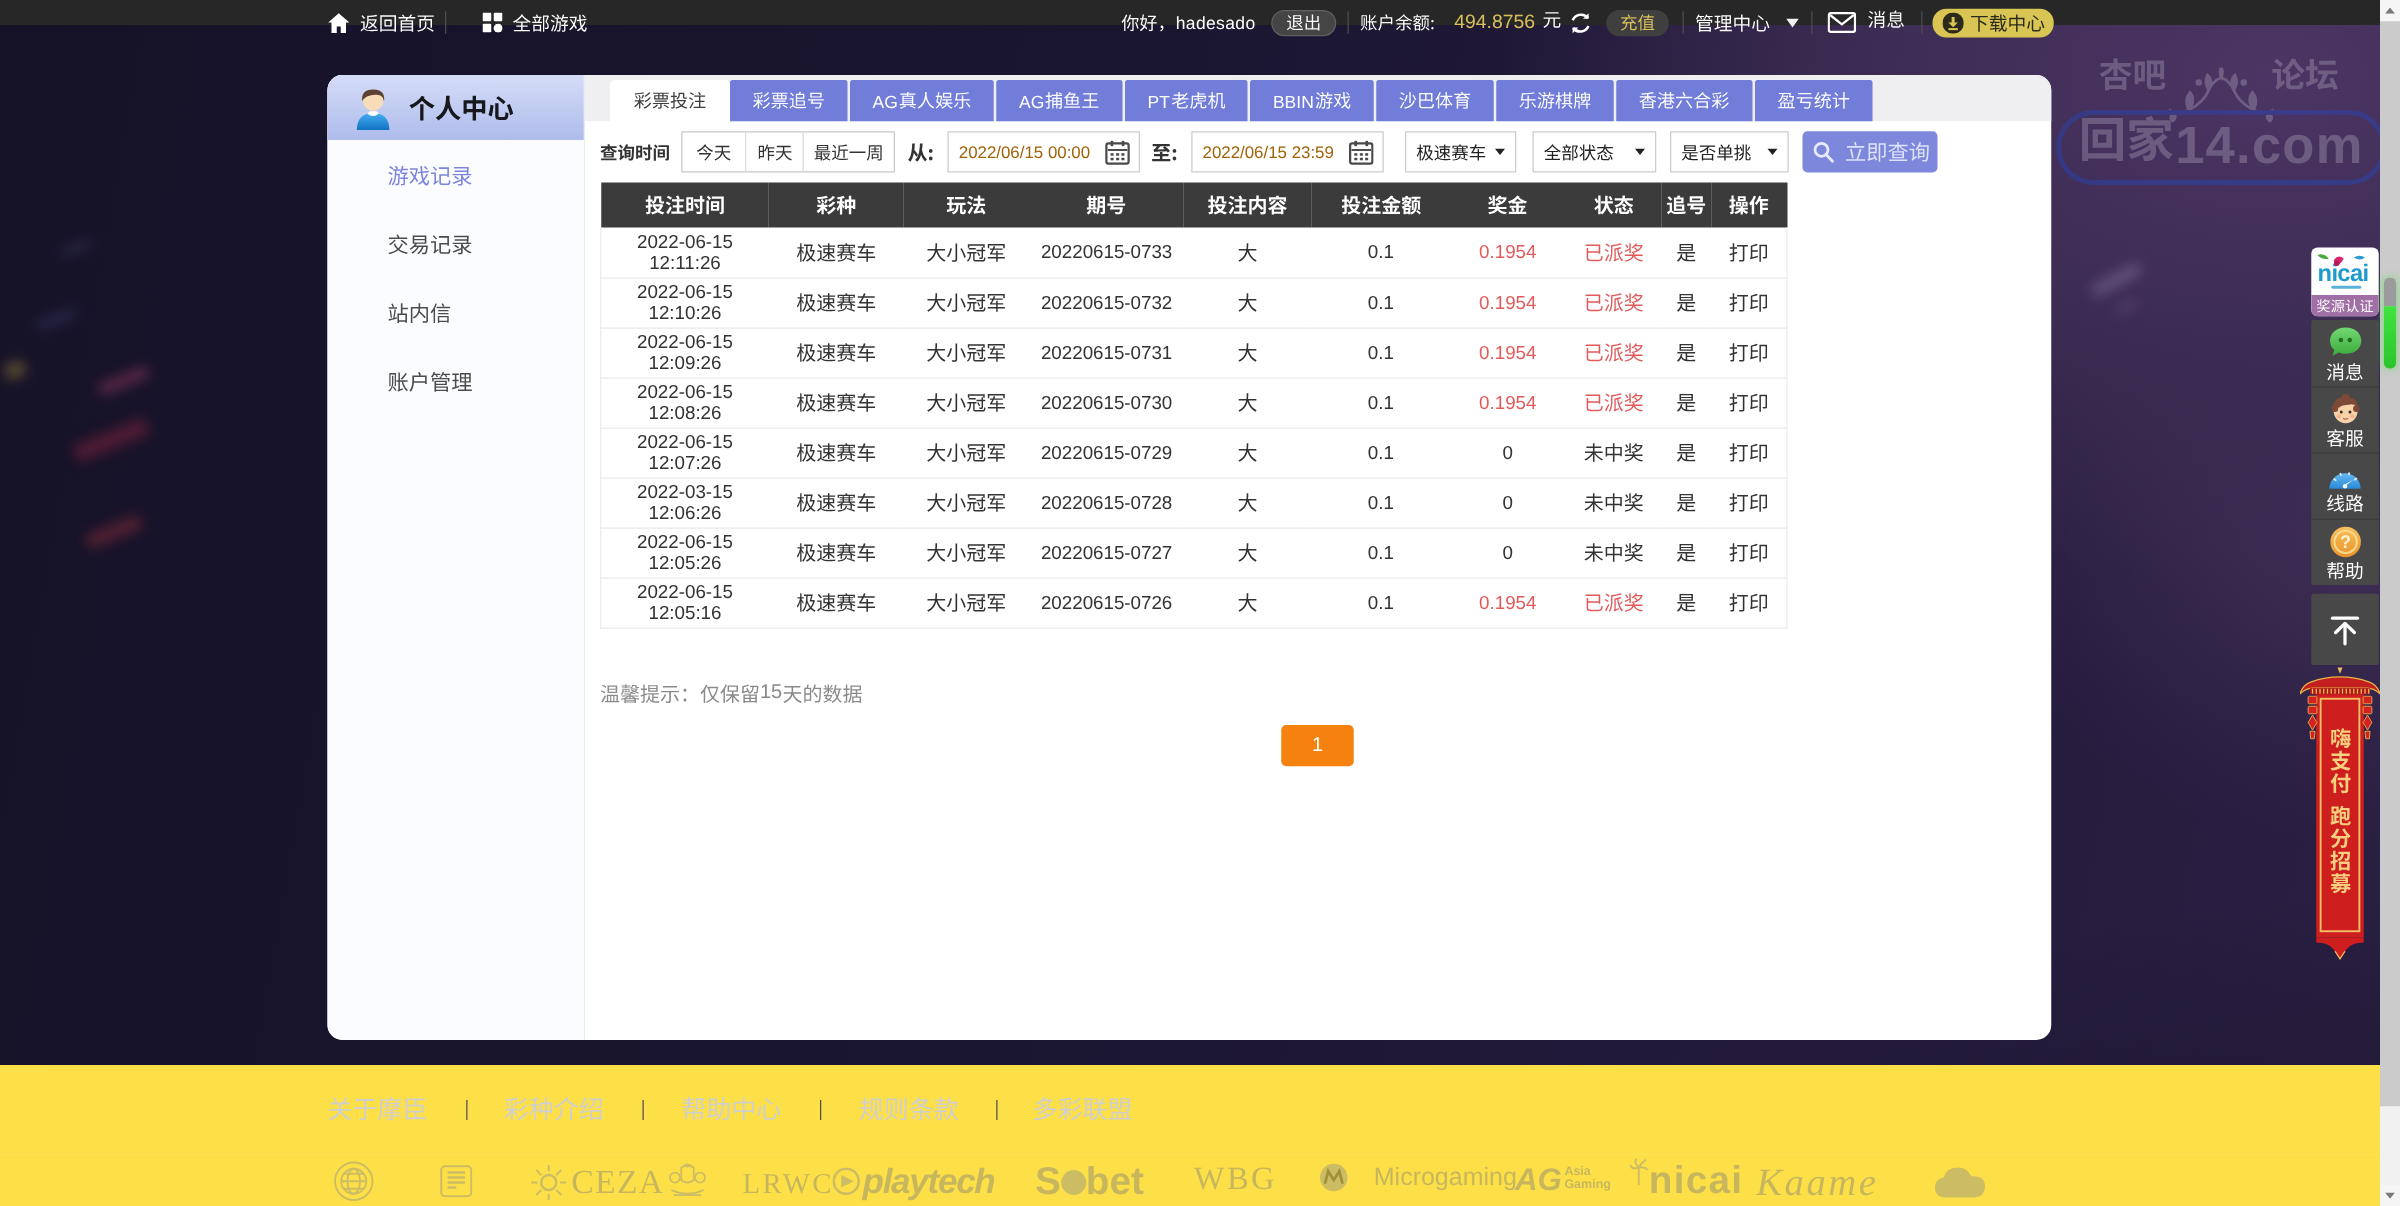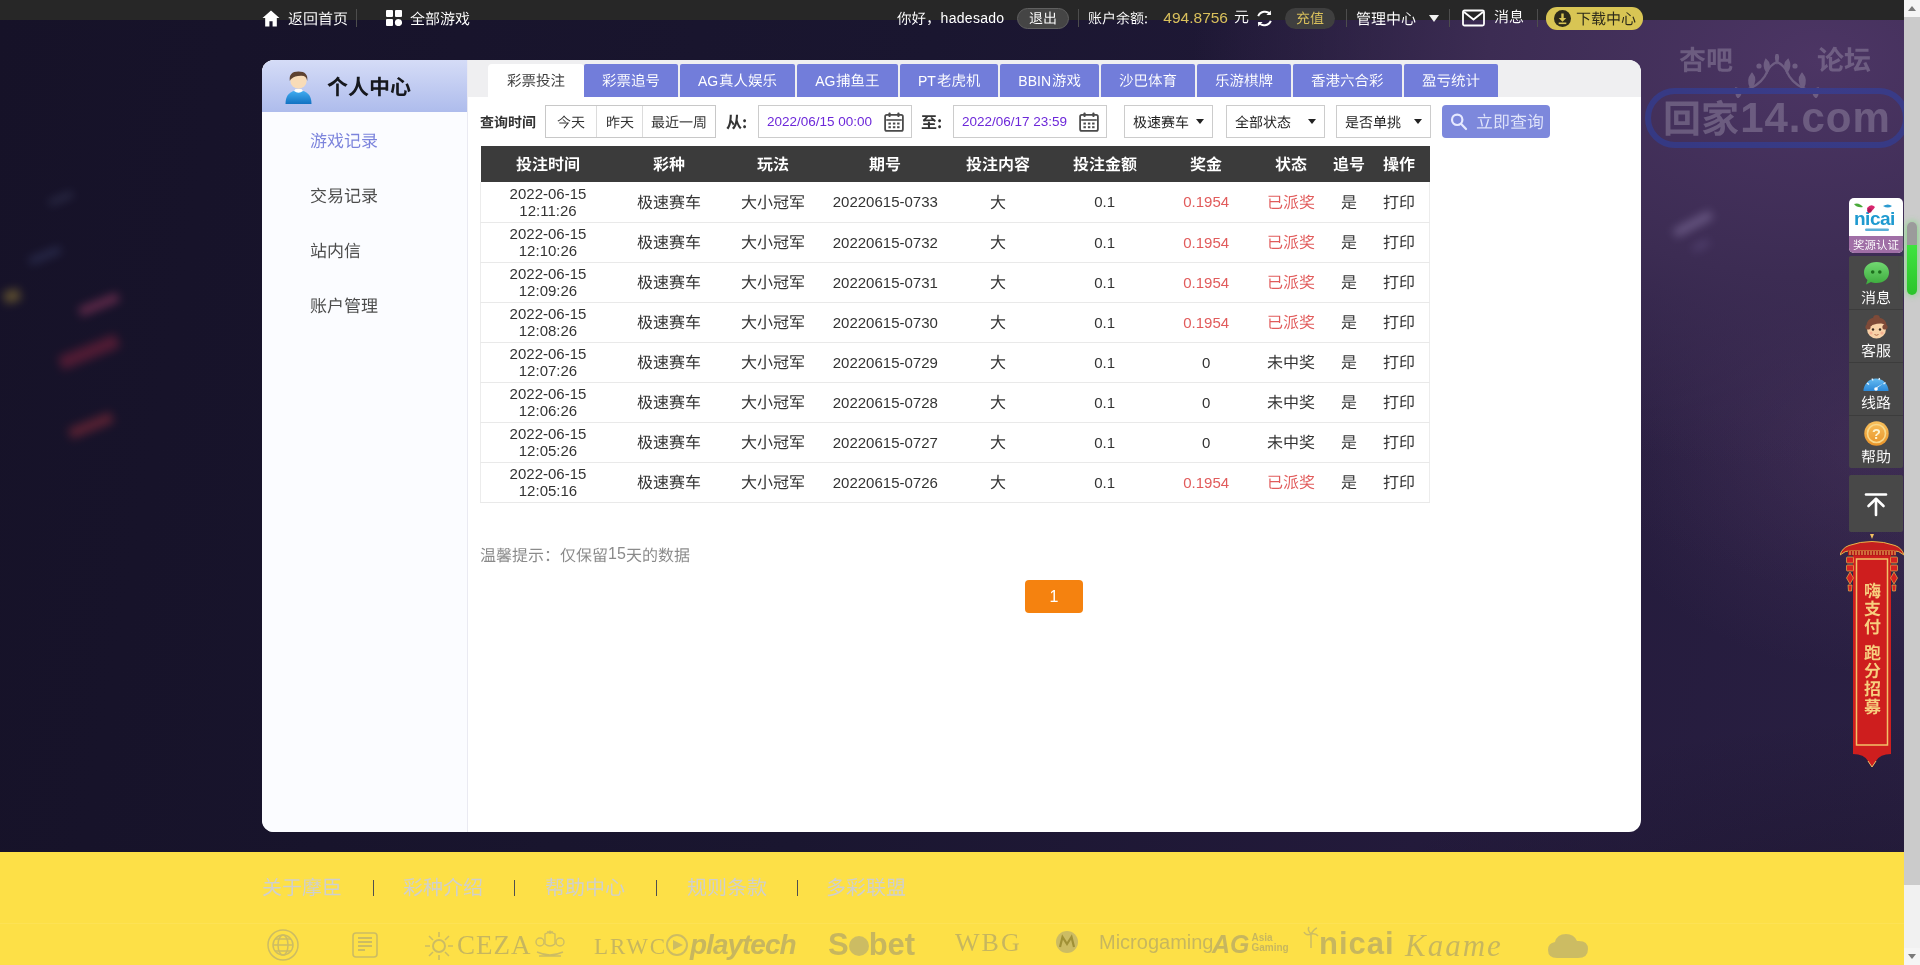--- a/index.html
+++ b/index.html
@@ -19,21 +19,21 @@
 #sidebar{width:206px;background:#fbfcff;border-right:1px solid #eaeaf2;border-radius:12px 0 0 12px}
 #sbhead{height:52px;background:linear-gradient(#d5dcf7,#aebcec);border-radius:12px 0 0 0;display:flex;align-items:center}
 .sbitem{position:absolute;left:48px;font-size:17px}
 #main{position:relative;width:1173px;border-radius:0 12px 12px 0}
 #tabstrip{position:absolute;left:0;top:0;right:0;height:37px;background:#efeff1;border-radius:0 12px 0 0;display:flex;padding-left:20px}
 .tab{margin-top:4px;height:33px;background:#727dda;border-radius:2px 2px 0 0;display:flex;align-items:center;justify-content:center;margin-right:2px;padding:0 18px;gap:1px}
 .tab span{font-size:14px;color:#fff}
 .tabactive{background:#fff;border-radius:4px 4px 0 0;padding:0 19px;margin-right:0}
 #query{position:absolute;left:0;top:45px;right:0;height:36px}
 .q{position:absolute;top:0;height:33px;display:flex;align-items:center}
-.qinput{border:1px solid #ccc;background:#fff;padding-left:8px;font-size:13.5px;color:#6d28d9;justify-content:space-between;white-space:nowrap}
+.qinput{border:1px solid #ccc;background:#fff;padding-left:8px;font-size:13.5px;color:#a16207;justify-content:space-between;white-space:nowrap}
 .qsel{border:1px solid #ccc;background:#fff;padding:0 8px;justify-content:space-between}
 .tri{width:0;height:0;border-left:4.5px solid transparent;border-right:4.5px solid transparent;border-top:5.5px solid #222}
 #table{position:absolute;left:12px;top:86px;width:950px;border-collapse:collapse}
 #table th{background:#3b3b3b;height:36px;text-align:center}
 #table td{height:40px;border-bottom:1px solid #e9e9e9;text-align:center;font-size:15px;color:#333}
 #table td.f{border-left:1px solid #ececec}#table td.l{border-right:1px solid #ececec}
 .cell{display:flex;align-items:center;justify-content:center}
 #tip{position:absolute;left:12px;top:485px;display:flex;align-items:flex-end}
 #pag{position:absolute;left:557px;top:520px;width:58px;height:33px;background:#f5820f;border-radius:4px;color:#fff;font-size:16px;display:flex;align-items:center;justify-content:center}
 #footer{position:absolute;left:0;top:852px;width:1920px;height:113px;background:#fde047;z-index:8}
@@ -172,21 +172,21 @@
         <path d="M18 34 Q14 26 19 20 Q24 26 18 34 Z" fill="#b9b3c5"></path>
         <path d="M70 34 Q74 26 69 20 Q64 26 70 34 Z" fill="#b9b3c5"></path>
         <path d="M34 18 Q30 12 33 6 Q38 10 34 18 Z" fill="#b9b3c5"></path>
         <path d="M54 18 Q58 12 55 6 Q50 10 54 18 Z" fill="#b9b3c5"></path>
         <path d="M44 8 Q42 3 44 0 Q46 3 44 8 Z" fill="#b9b3c5"></path>
         <path d="M6 36 Q2 40 5 43 Q9 40 6 36 Z" fill="#b9b3c5"></path>
         <path d="M82 36 Q86 40 83 43 Q79 40 82 36 Z" fill="#b9b3c5"></path>
         <circle cx="26" cy="12" r="1.5" fill="#b9b3c5"></circle>
         <circle cx="62" cy="12" r="1.5" fill="#b9b3c5"></circle>
       </svg></div>
-    <div style="position:absolute;left:0;top:44px;width:264px;height:60px;border:6px solid #1d4ed8;border-radius:30px;display:flex;align-items:center;justify-content:center;gap:1px">
+    <div style="position:absolute;left:0;top:44px;width:264px;height:60px;border:4px solid #1d4ed8;border-radius:30px;display:flex;justify-content:center;gap:1px">
       <svg width="76.0" height="38" viewBox="0 -880 2000 1000" style="fill:#b9b3c5">
         <use href="#g33" x="0"></use>
         <use href="#g34" x="1000"></use>
       </svg>
       <span style="font-size:42px;font-weight:bold;color:#b9b3c5;letter-spacing:1px">14.com</span>
     </div>
   </div>
 <div id="container">
     <div id="sidebar">
       <div id="sbhead">
@@ -377,21 +377,21 @@
             </svg>
           </span>
         </div>
         <div class="q" style="left:453px">
           <svg width="21.2" height="16" viewBox="0 -880 1325 1000" style="fill:#333">
             <use href="#g89" x="0"></use>
             <use href="#g88" x="1000"></use>
           </svg>
         </div>
         <div class="q qinput" style="left:485px;width:154px">
-          <span>2022/06/17 23:59</span>
+          <span>2022/06/15 23:59</span>
           <span style="margin-right:7px;display:flex">
             <svg width="20" height="20" viewBox="0 0 18 18">
               <g fill="#4a4a4a">
                 <rect x="1" y="2.5" width="16" height="14.5" rx="1.5" fill="none" stroke="#4a4a4a" stroke-width="1.6"></rect>
                 <rect x="4" y="0.5" width="2" height="4" rx="0.8"></rect>
                 <rect x="12" y="0.5" width="2" height="4" rx="0.8"></rect>
                 <rect x="2" y="6.5" width="14" height="1.4"></rect>
                 <rect x="4" y="9.5" width="2.2" height="1.8"></rect>
                 <rect x="8" y="9.5" width="2.2" height="1.8"></rect>
                 <rect x="11.8" y="9.5" width="2.2" height="1.8"></rect>
@@ -823,21 +823,21 @@
             <td class="l">
               <div class="cell">
                 <svg width="32.0" height="16" viewBox="0 -880 2000 1000" style="fill:#333">
                   <use href="#g129" x="0"></use>
                   <use href="#g130" x="1000"></use>
                 </svg>
               </div>
             </td>
           </tr>
           <tr>
-            <td class="f">2022-06-15 12:06:26</td>
+            <td class="f">2022-03-15 12:06:26</td>
             <td>
               <div class="cell">
                 <svg width="64.0" height="16" viewBox="0 -880 4000 1000" style="fill:#333">
                   <use href="#g90" x="0"></use>
                   <use href="#g91" x="1000"></use>
                   <use href="#g92" x="2000"></use>
                   <use href="#g93" x="3000"></use>
                 </svg>
               </div>
             </td>

